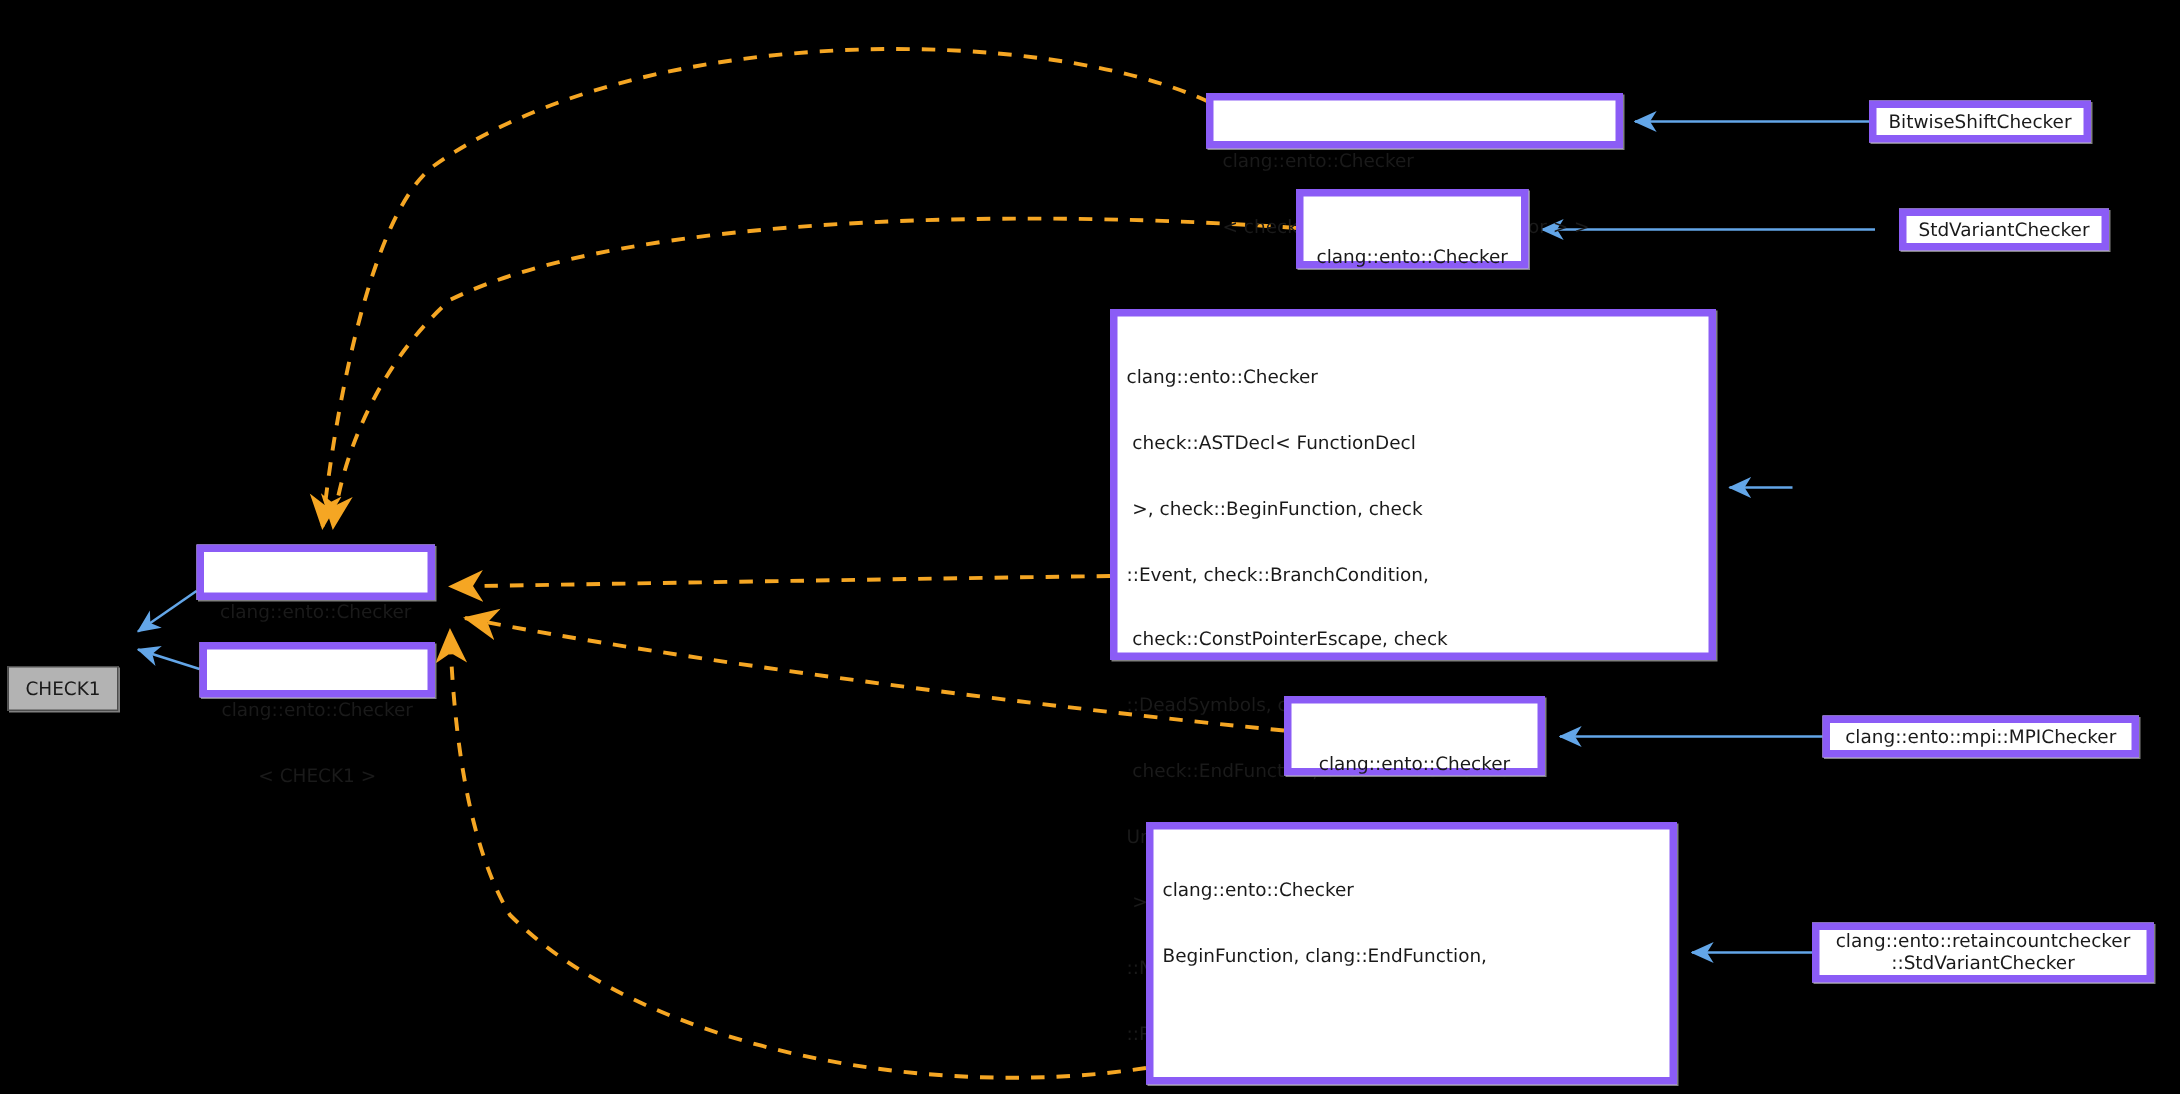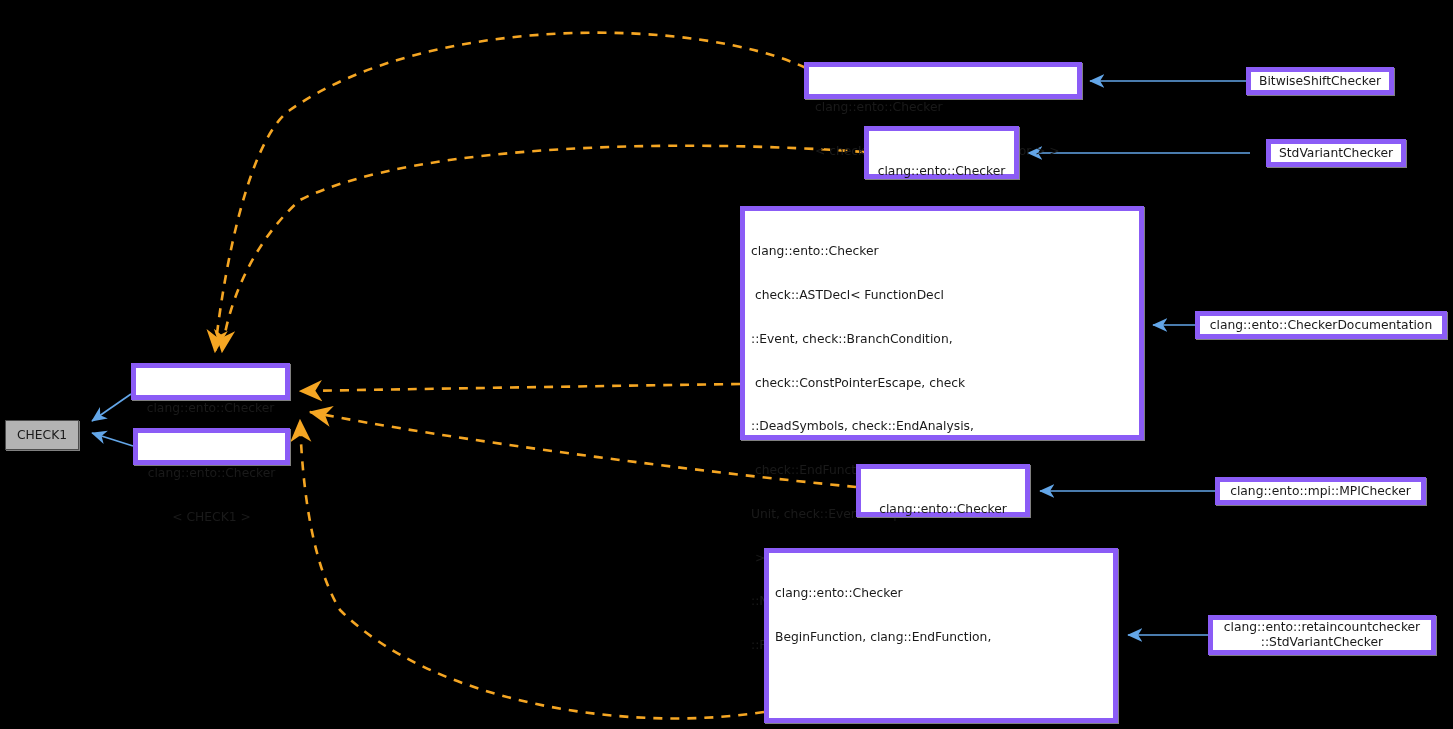--- a/index.html
+++ b/index.html
@@ -17,21 +17,21 @@
     box-sizing:border-box;
     background:#ffffff;
     border:5px solid #8b5cf6;
     box-shadow:1px 1px 0 0 #808080;
     color:#1a1a1a;
     font-size:12.3px;
     line-height:14.6px;
     padding:4px 6px;
     white-space:pre;
   }
-  .node.gray{background:#b3b3b3;border:1px solid #4d4d4d;}
+  .node.gray{background:#b3b3b3;border:1px solid #4d4d4d;margin-top:24px;}
   .node.center{text-align:center;}
   .node.left{text-align:left;}
   .node.single{display:flex;align-items:center;justify-content:center;}
 </style>
 </head>
 <body>
 
 <div id="stage">
 
   <svg class="edges" viewBox="0 0 1453 729">
@@ -84,20 +84,21 @@
 
   <div class="node center" style="left:864px;top:126px;width:155px;height:53px;">
     <div>clang::ento::Checker</div>
     <div>&lt; eval::Call, check::</div>
     <div>RegionChanges &gt;</div>
   </div>
 
   <div class="node left" style="left:740px;top:206px;width:404px;height:234px;">
     <div>clang::ento::Checker</div>
     <div> check::ASTDecl&lt; FunctionDecl</div>
+    <div> &gt;, check::BeginFunction, check</div>
     <div>::Event, check::BranchCondition,</div>
     <div> check::ConstPointerEscape, check</div>
     <div>::DeadSymbols, check::EndAnalysis,</div>
     <div> check::EndFunction, check::EndOfTranslation</div>
     <div>Unit, check::Event&lt; ImplicitNullDerefEvent</div>
     <div> &gt;, check::LiveSymbols, check::Location, check</div>
     <div>::NewAllocator, check::ObjCMessageNil, check</div>
     <div>::PointerEscape, check::PostCall, check::PostObjCMessage,</div>
     
     
@@ -123,23 +124,20 @@
   </div>
 
   <div class="node single" style="left:1246px;top:67px;width:148px;height:28px;">
     <span>BitwiseShiftChecker</span>
   </div>
 
   <div class="node single" style="left:1250px;top:139px;width:140px;height:28px;margin-left:16px;">
     <span>StdVariantChecker</span>
   </div>
 
-  <div class="node single" style="left:1195px;top:311px;width:252px;height:28px;">
-    <span>clang::ento::CheckerDocumentation</span>
-  </div>
 
   <div class="node single" style="left:1215px;top:477px;width:211px;height:28px;">
     <span>clang::ento::mpi::MPIChecker</span>
   </div>
 
   <div class="node center" style="left:1208px;top:615px;width:228px;height:40px;display:flex;flex-direction:column;align-items:center;justify-content:center;">
     <div>clang::ento::retaincountchecker</div>
     <div>::StdVariantChecker</div>
   </div>
 

